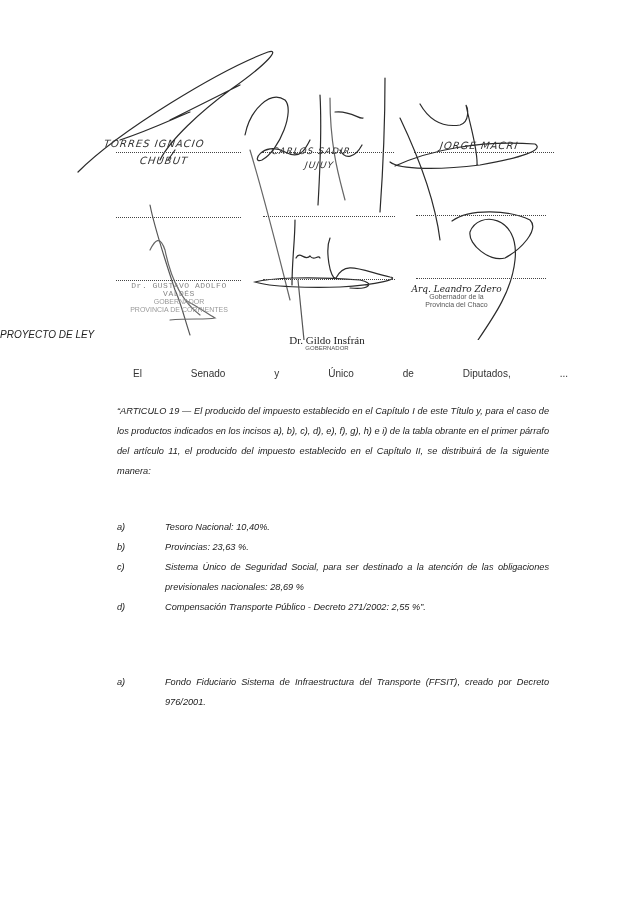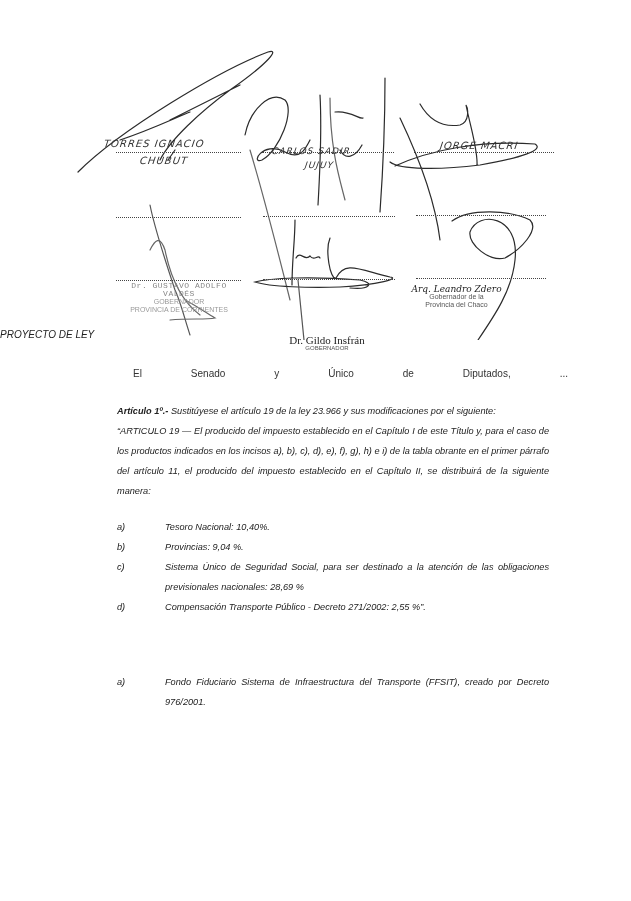--- a/index.html
+++ b/index.html
@@ -83,34 +83,31 @@
     <span>El</span>
     <span>Senado</span>
     <span>y</span>
     <span>Único</span>
     <span>de</span>
     <span>Diputados,</span>
     <span>...</span>
   </div>
 
   <div class="para" style="top:401px;">
-    <div>
-      <b>Artículo 1º.-</b><span> Sustitúyese el artículo 19 de la ley 23.966 y sus modificaciones por el siguiente:</span>
-    </div>
     <div>“ARTICULO 19 — El producido del impuesto establecido en el Capítulo I de este Título y, para el caso de los productos indicados en los incisos a), b), c), d), e), f), g), h) e i) de la tabla obrante en el primer párrafo del artículo 11, el producido del impuesto establecido en el Capítulo II, se distribuirá de la siguiente manera:</div>
   </div>
 
   <div class="list" style="top:517px;">
     <div class="li">
       <span class="mk">a)</span>
       <span class="tx">Tesoro Nacional: 10,40%.</span>
     </div>
     <div class="li">
       <span class="mk">b)</span>
-      <span class="tx">Provincias: 9,04 %.</span>
+      <span class="tx">Provincias: 23,63 %.</span>
     </div>
     <div class="li">
       <span class="mk">c)</span>
       <span class="tx">Sistema Único de Seguridad Social, para ser destinado a la atención de las obligaciones previsionales nacionales: 28,69 %</span>
     </div>
     <div class="li">
       <span class="mk">d)</span>
       <span class="tx">Compensación Transporte Público - Decreto 271/2002: 2,55 %”.</span>
     </div>
   </div>

